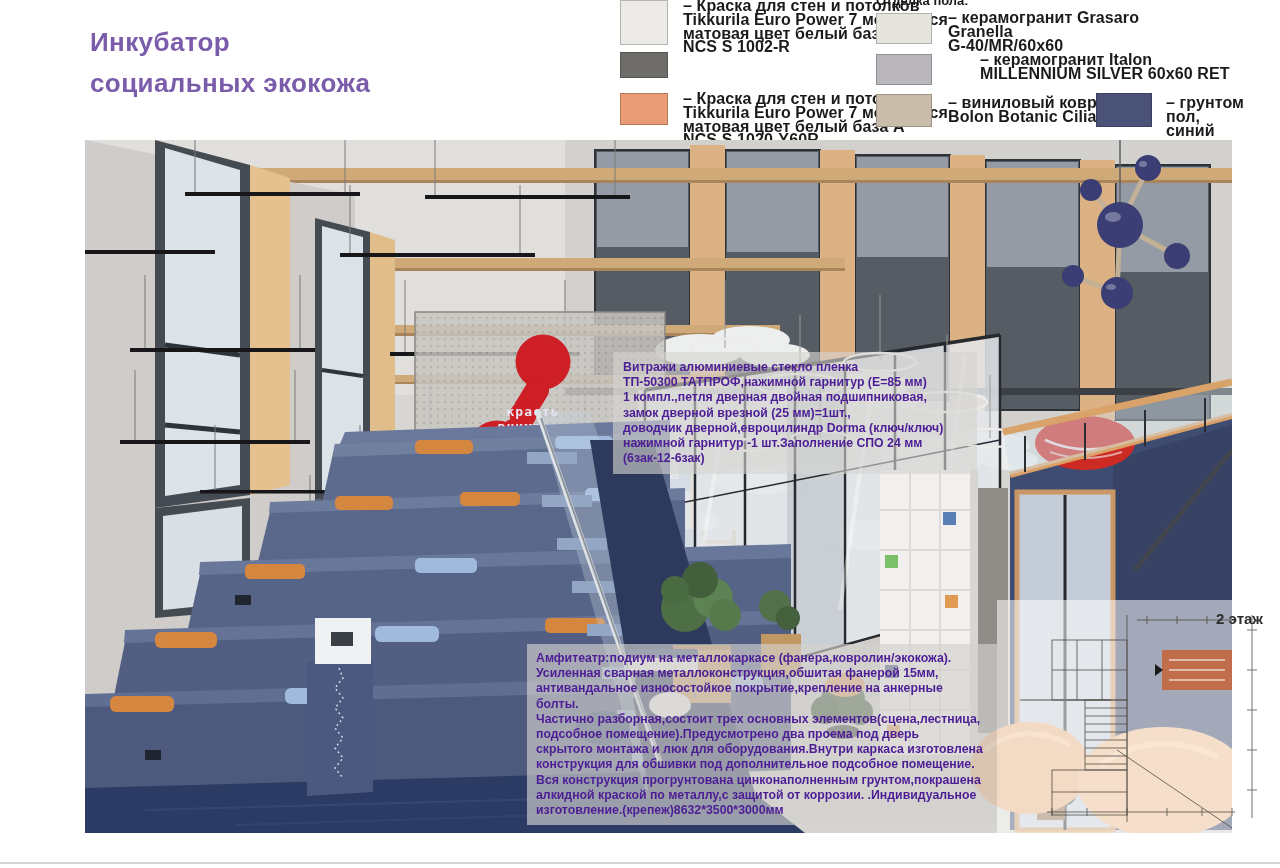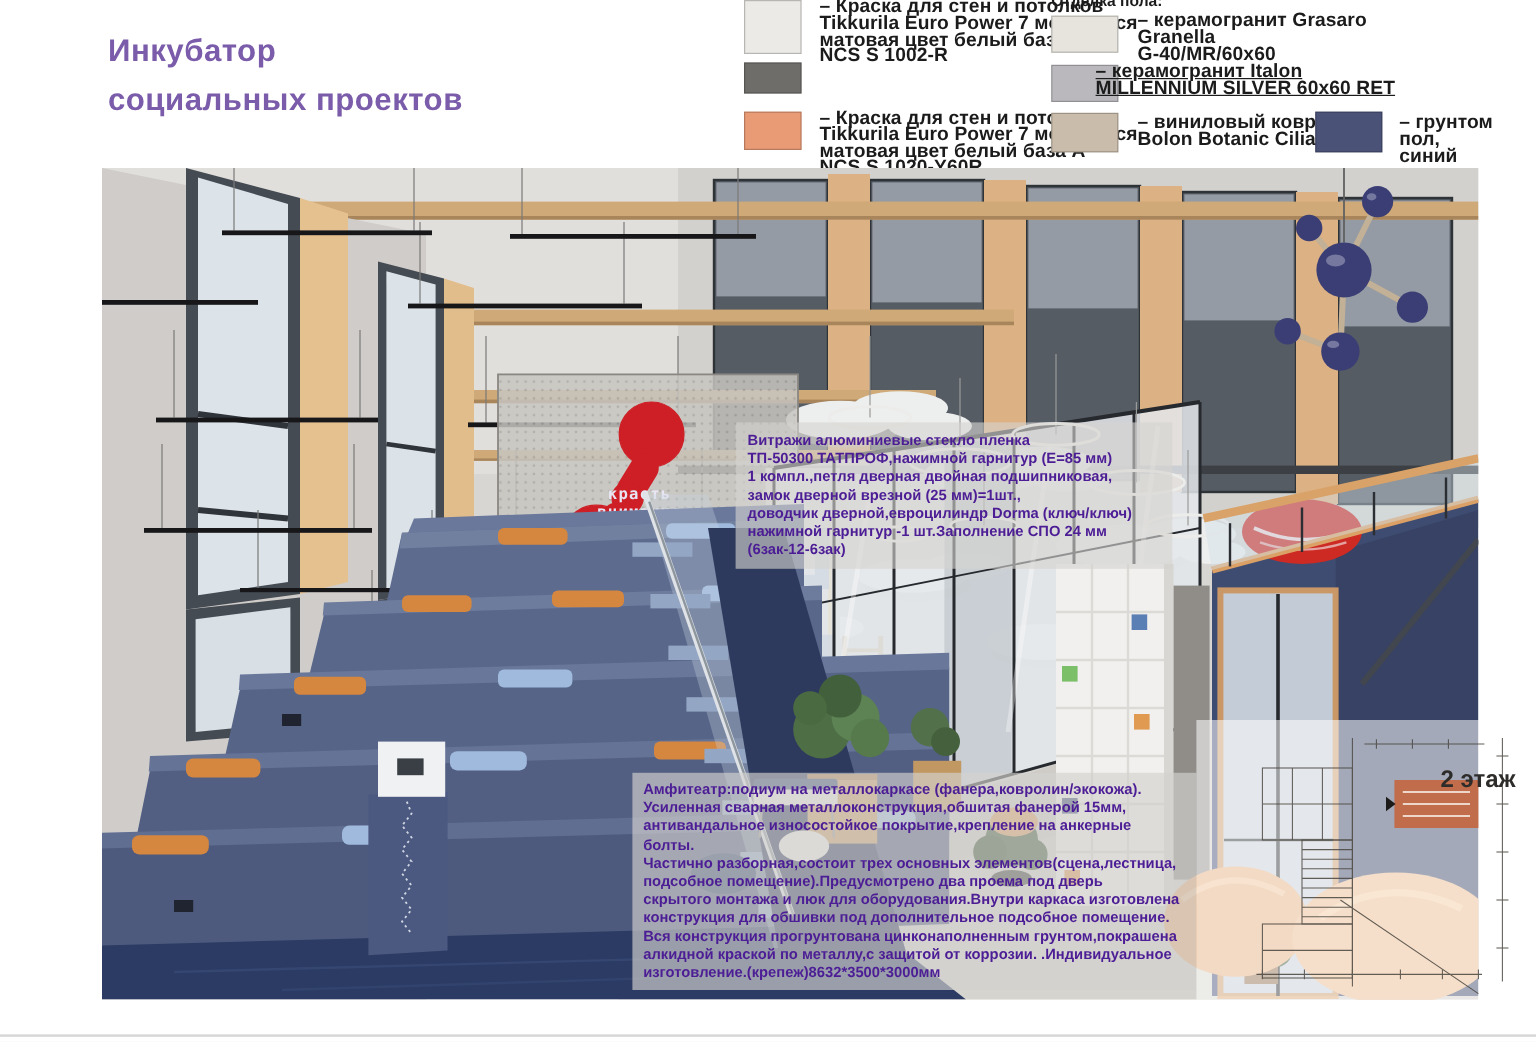--- a/index.html
+++ b/index.html
@@ -7,31 +7,31 @@
         font-family:"Liberation Sans","DejaVu Sans",sans-serif;}
   .abs{position:absolute;}
   .title{left:90px;top:22px;font-size:26px;line-height:41px;font-weight:800;letter-spacing:.4px;}
   .lgl{font-size:16px;line-height:13.8px;font-weight:700;color:#1b1b1b;white-space:pre-line;letter-spacing:.1px;}
   .sw{border:1px solid rgba(0,0,0,.22);box-sizing:border-box;}
   .lh{font-size:13px;font-weight:700;color:#1b1b1b;}
   .note{white-space:pre-line;color:#4c1d95;font-weight:700;font-size:12.3px;line-height:15.2px;}
   .note1{left:613px;top:352px;width:344px;padding:8px 10px;background:rgba(213,212,209,.62);}
   .note2{left:527px;top:644px;width:452px;padding:7px 9px;background:rgba(211,210,207,.66);}
   .plan{left:997px;top:600px;width:276px;height:233px;background:rgba(255,255,255,.55);}
-  .planlabel{position:absolute;right:10px;top:10px;font-size:20px;font-weight:800;color:#2e2c2a;margin-top:29px;}
+  .planlabel{position:absolute;right:10px;top:10px;font-size:15px;font-weight:800;color:#2e2c2a;}
   .botline{left:0;top:862px;width:1280px;height:2px;background:#cfcfcf;opacity:.85;}
 </style>
 </head>
 <body>
 
 <div class="page">
 
   <div class="abs title" style="color:#7a5caa;">
     <span>Инкубатор</span><br>
-    <span>социальных проектов</span>
+    <span>социальных экокожа</span>
   </div>
 
   <div class="abs sw" style="left: 620px; top: 0px; width: 48px; height: 45px; background-color: rgb(236, 234, 230);"></div>
   <div class="abs lgl" style="left:683px;top:-1px;width:270px;">– Краска для стен и потолков
 Tikkurila Euro Power 7 моющаяся
 матовая цвет белый база А ,
 NCS S 1002-R</div>
 
   <div class="abs sw" style="left: 620px; top: 52px; width: 48px; height: 26px; background-color: rgb(111, 109, 106);"></div>
 
@@ -41,21 +41,21 @@
 матовая цвет белый база А
 NCS S 1020-Y60R</div>
 
   <div class="abs lh" style="left:876px;top:-7px;">Отделка пола:</div>
 
   <div class="abs sw" style="left: 876px; top: 13px; width: 56px; height: 31px; background-color: rgb(231, 228, 221);"></div>
   <div class="abs lgl" style="left:948px;top:11px;width:250px;">– керамогранит Grasaro Granella
 G-40/MR/60x60</div>
 
   <div class="abs sw" style="left: 876px; top: 54px; width: 56px; height: 31px; background-color: rgb(186, 184, 189);"></div>
-  <div class="abs lgl" style="left:913px;top:53px;width:250px;text-decoration:underline;">– керамогранит Italon
+  <div class="abs lgl" style="left:980px;top:53px;width:250px;">– керамогранит Italon
 MILLENNIUM SILVER 60x60 RET</div>
 
   <div class="abs sw" style="left: 876px; top: 94px; width: 56px; height: 33px; background-color: rgb(201, 188, 171);"></div>
   <div class="abs lgl" style="left:948px;top:96px;width:200px;">– виниловый ковролин,
 Bolon Botanic Cilia</div>
 
   <div class="abs sw" style="left: 1096px; top: 93px; width: 56px; height: 34px; background-color: rgb(75, 82, 120);"></div>
   <div class="abs lgl" style="left:1166px;top:96px;width:110px;">– грунтом пол,
 синий</div>
 

